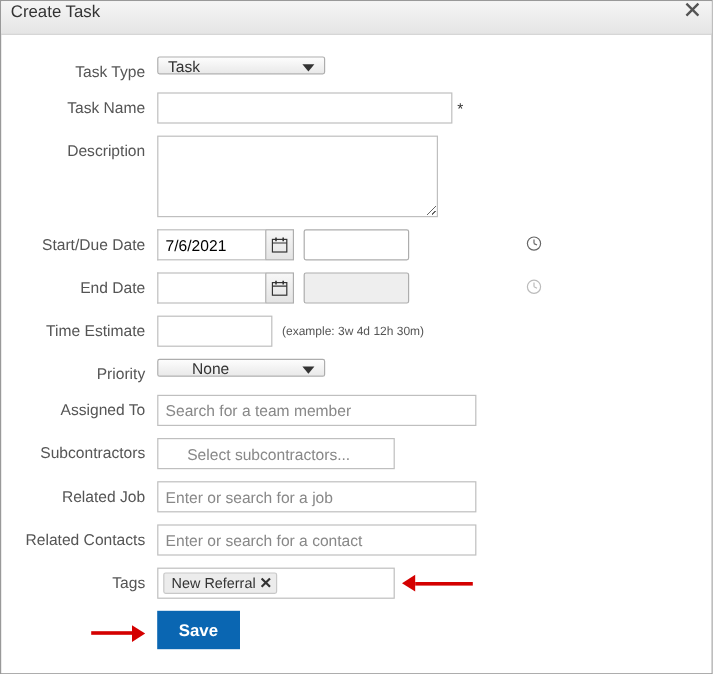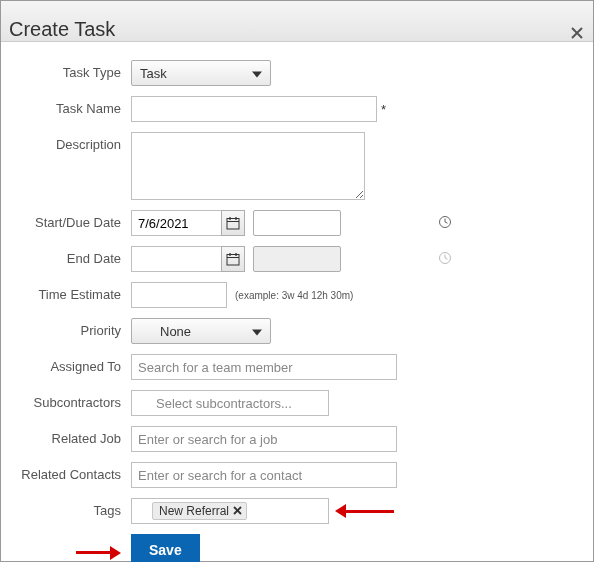--- a/index.html
+++ b/index.html
@@ -1,44 +1,44 @@
 <!DOCTYPE html>
 <html><head>
 <meta charset="utf-8">
 <style>
   * { box-sizing: border-box; }
   body { margin: 0; font-family: Arial, Helvetica, sans-serif; font-size: 13px; color: #333; background: #fff; }
   .dialog { width: 594px; height: 562px; border: 1px solid #999; position: relative; background: #fff; }
-  .titlebar { height: 41px; background: linear-gradient(#f5f5f5, #e5e5e5); border-bottom: 1px solid #ccc; display: flex; align-items: flex-end; padding: 0 8px; font-size: 20px; color: #333; }
+  .titlebar { height: 28px; background: linear-gradient(#f5f5f5, #e5e5e5); border-bottom: 1px solid #ccc; display: flex; align-items: flex-start; padding: 0 8px; font-size: 14px; color: #333; }
   .titlebar .ttl { flex: 1 1 auto; }
   .close { width: 16px; height: 16px; cursor: pointer; color: #555; display:flex; align-items:center; justify-content:center; font-size:15px; }
   .body { padding: 18px 18px 18px 18px; }
   .row { display: flex; align-items: flex-start; margin-bottom: 10px; }
   .lbl { width: 112px; text-align: right; padding-right: 10px; color: #555; padding-top: 5px; font-size: 13px; flex: 0 0 112px; }
   .ctl { display: flex; align-items: center; flex-wrap: wrap; }
-  .select { height: 26px; background: linear-gradient(#fdfdfd,#e9e9e9); border: 1px solid #adadad; border-radius: 2px; display: flex; align-items:center; padding: 0 8px; cursor: pointer; position: relative; }
+  .select { height: 15px; background: linear-gradient(#fdfdfd,#e9e9e9); border: 1px solid #adadad; border-radius: 2px; display: flex; padding: 0 8px; cursor: pointer; position: relative; }
   .select .caret { position:absolute; right:8px; top:50%; transform:translateY(-50%); }
   .caret-tri { width: 0; height:0; border-left:5px solid transparent; border-right:5px solid transparent; border-top:6px solid #333; display:inline-block; }
   .sel-type { width: 140px; }
   .sel-priority { width: 140px; padding-left: 28px; }
   .txt { height: 26px; border: 1px solid #bfbfbf; padding: 0 6px; font-size: 13px; background: #fff; }
   .req { margin-left: 4px; }
   .textarea { width: 234px; height: 68px; border: 1px solid #bfbfbf; resize: both; padding: 4px 6px; font-size: 13px; overflow:auto; }
   .date-wrap { display:flex; align-items:center; }
   .date-in { width: 90px; height: 26px; border: 1px solid #bfbfbf; border-right: none; padding: 0 6px; font-size: 13px; }
   .date-btn { width: 24px; height: 26px; background: linear-gradient(#f7f7f7,#e4e4e4); border: 1px solid #adadad; display:flex; align-items:center; justify-content:center; cursor:pointer; }
   .time-in { width: 88px; height: 26px; border: 1px solid #adadad; border-radius: 2px; background:#fff; display:flex; align-items:center; }
   .time-in .tin { flex:1; border:none; height:22px; padding:0 4px; font-size:13px; background:transparent; }
   .time-btn { width: 22px; height:22px; display:flex; align-items:center; justify-content:center; color:#666; cursor:pointer; }
   .time-in.disabled { background:#eee; }
   .time-in.disabled .time-btn { color:#bbb; }
   .hint { color:#555; margin-left:8px; font-size:10px; }
   .search-in { width: 266px; height: 26px; border:1px solid #bfbfbf; padding: 0 6px; font-size:13px; }
   .sub-in { width: 198px; height: 26px; border:1px solid #bfbfbf; padding: 0 24px; font-size:13px; }
-  .tags-box { width: 198px; height: 26px; border:1px solid #bfbfbf; display:flex; align-items:center; padding: 0 20px; background:#fff; }
+  .tags-box { width: 198px; height: 26px; border:1px solid #bfbfbf; display:flex; align-items:center; padding: 0 4px; background:#fff; }
   .tag { height: 18px; background:#ececec; border:1px solid #c8c8c8; border-radius:2px; display:flex; align-items:center; padding: 0 4px 0 6px; font-size:12px; color:#333; }
   .tag .x { margin-left:4px; cursor:pointer; font-weight:bold; color:#333; }
   .save { height: 32px; padding: 0 18px; background:#0a66b2; color:#fff; border:none; font-weight:bold; font-size:14px; cursor:pointer; }
   .arrow { display:inline-flex; align-items:center; }
   .arrow-line { height:3px; background:#d40000; display:inline-block; }
   .arrow-head { width:0; height:0; border-top:7px solid transparent; border-bottom:7px solid transparent; border-left:11px solid #d40000; display:inline-block; }
   input::placeholder { color:#888; }
   .cal-ico svg { display:block; }
 </style>
 </head>

